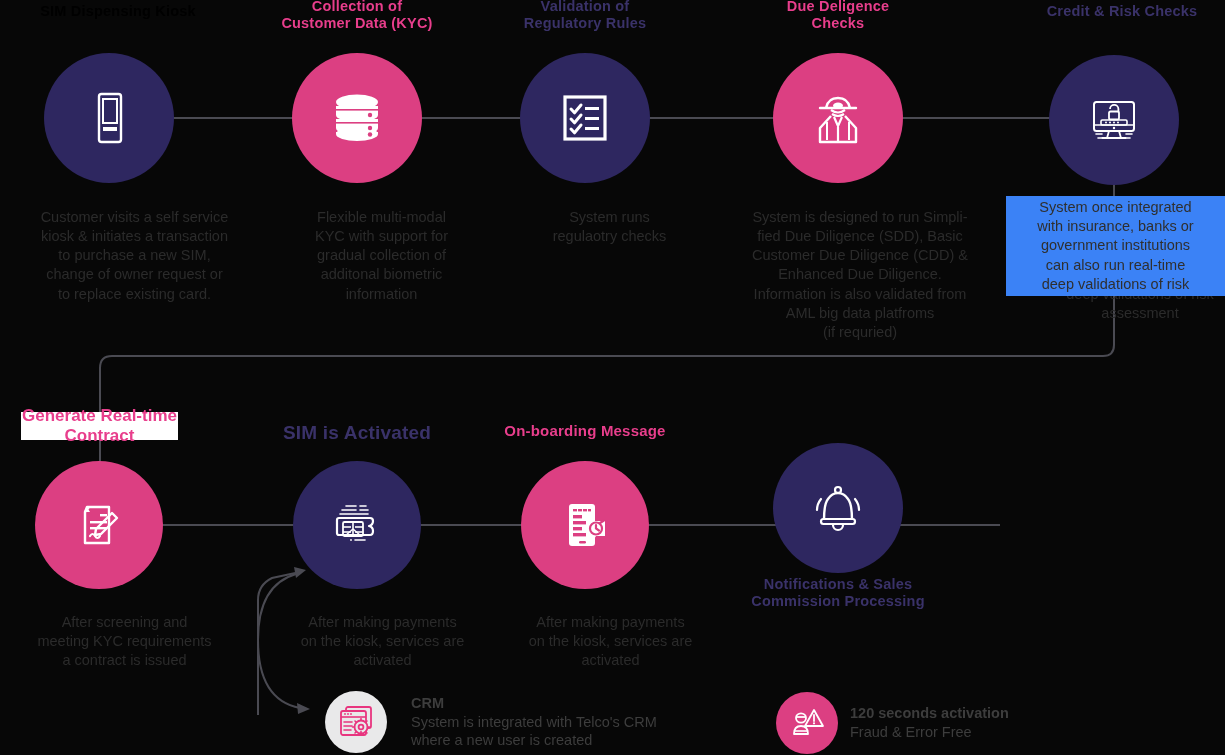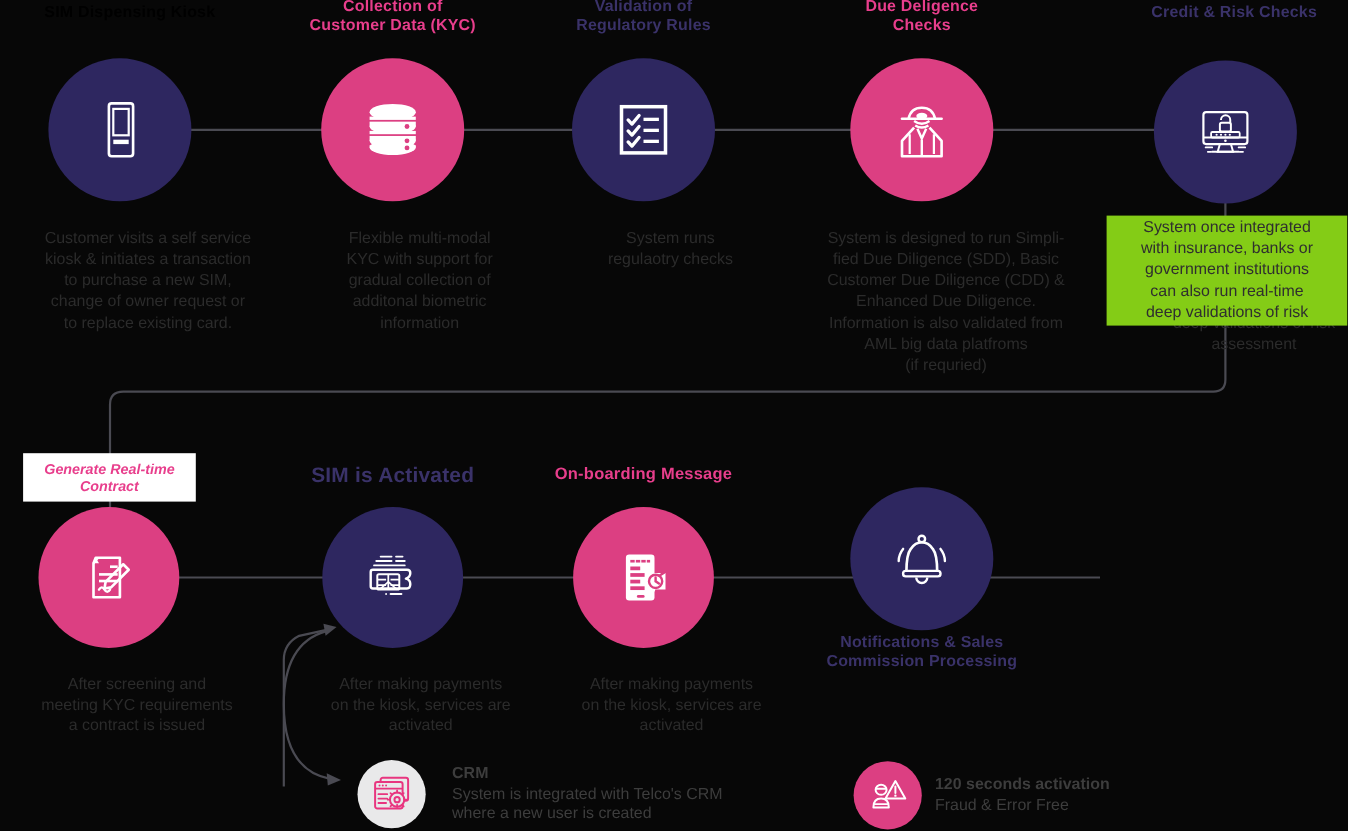--- a/index.html
+++ b/index.html
@@ -27,21 +27,21 @@
   .t-navy{color:#3a3269;}
   .t-pink{color:#e83e8c;}
 
   .desc{
     position:absolute;text-align:center;
     color:#2b2b2b;line-height:1.32;
     font-size:14.5px;white-space:pre-line;margin-left:25px;
   }
 
   .callout{
-    position:absolute;background:#84cc16;
+    position:absolute;background:#3b82f6;
     color:#2f2f2f;text-align:center;
     font-size:14.5px;line-height:1.32;
     white-space:pre-line;
     display:flex;align-items:center;justify-content:center;
     padding:6px 10px;box-sizing:border-box;
     z-index:6;
   }
   .labelbox{
     position:absolute;background:#ffffff;
     text-align:center;font-weight:bold;line-height:1.18;
@@ -185,21 +185,21 @@
 can also run real-time
 deep validations of risk
 assessment</div>
 
   <div class="callout" style="left:1006px;top:196px;width:219px;height:100px;">System once integrated
 with insurance, banks or
 government institutions
 can also run real-time
 deep validations of risk</div>
 
-  <div class="labelbox t-pink" style="left:21px;top:412px;width:157px;height:44px;font-size:13px;font-style:italic;">Generate Real-time
+  <div class="labelbox t-pink" style="left:21px;top:412px;width:157px;height:28px;font-size:17px;">Generate Real-time
 Contract</div>
   <div class="circle" style="left:35px;top:461px;width:128px;height:128px;background:#dc3f82;">
     <svg width="60" height="60" viewBox="0 0 60 60">
       <path d="M18 12 h22 v36 h-24 v-31 z" fill="none" stroke="#fff" stroke-width="2.4" stroke-linejoin="round"></path>
       <path d="M18 12 l-2 5 h5 z" fill="#fff"></path>
       <path d="M16 17 l4 -5" stroke="#fff" stroke-width="2.2"></path>
       <rect x="31" y="19" width="7" height="2.4" fill="#fff"></rect>
       <rect x="21" y="26" width="17" height="2.4" fill="#fff"></rect>
       <rect x="21" y="32" width="17" height="2.4" fill="#fff"></rect>
       <path d="M21 41 q2.5 -4 5 0 q2.5 4 5 0" fill="none" stroke="#fff" stroke-width="2.2" stroke-linecap="round"></path>

